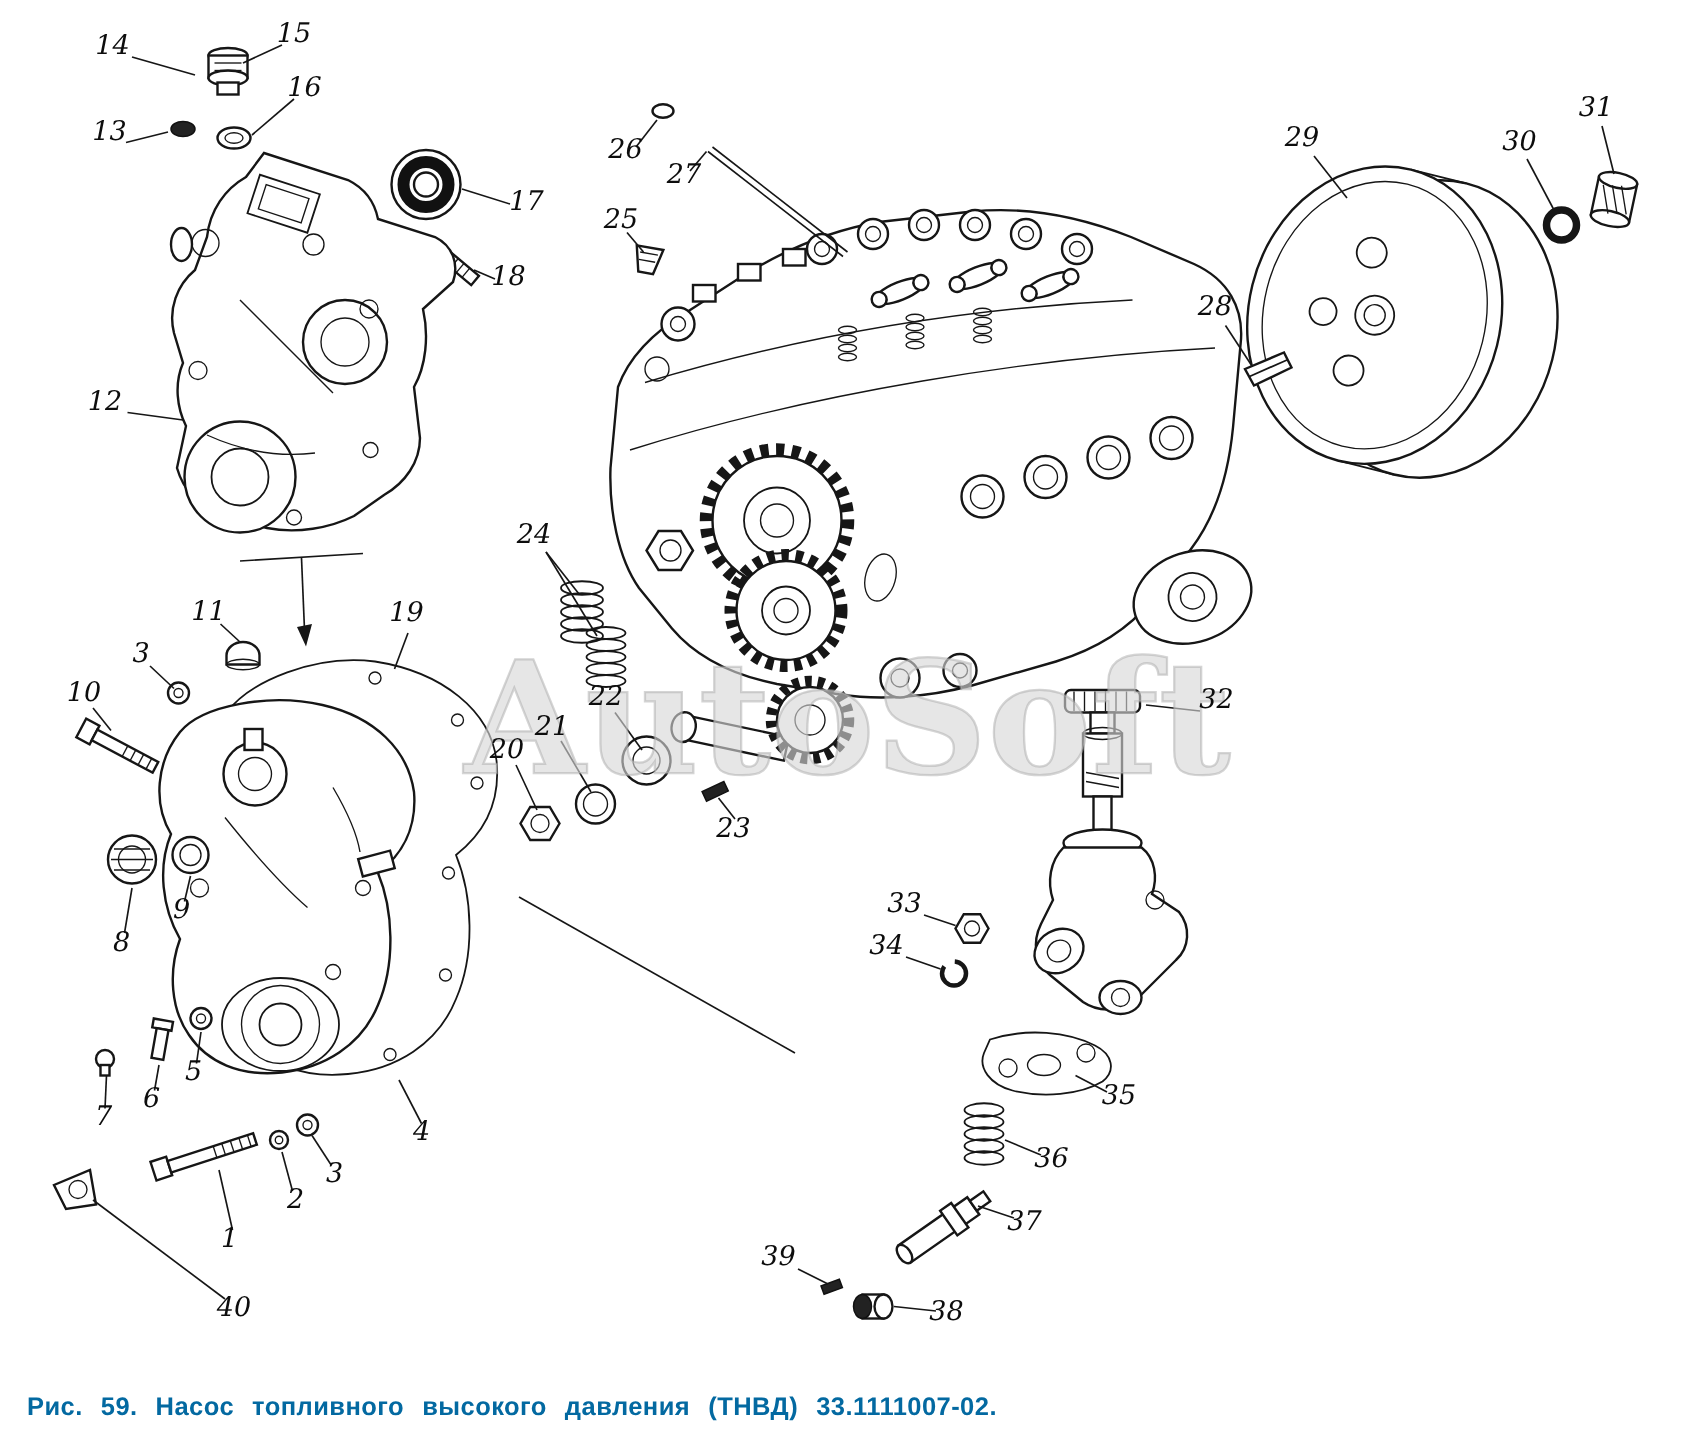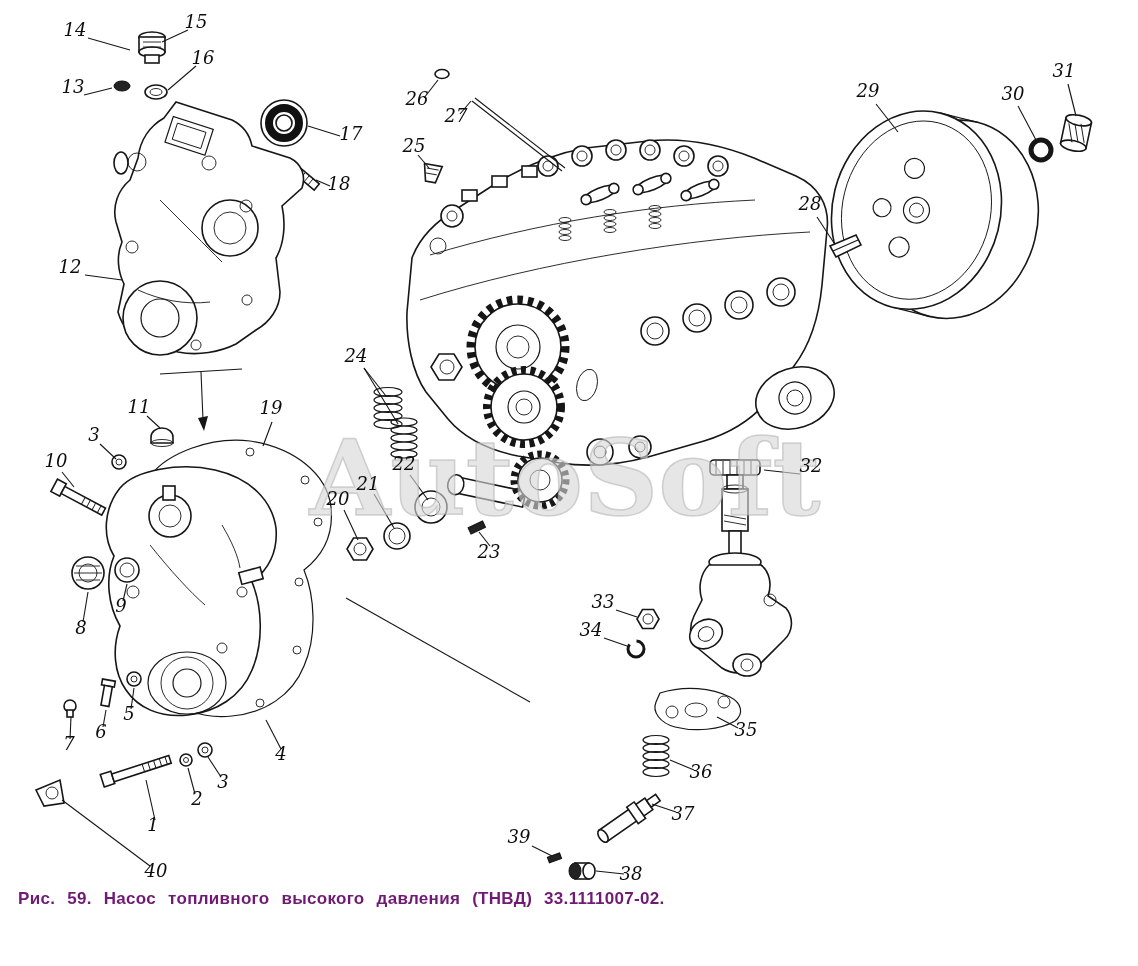--- a/index.html
+++ b/index.html
@@ -6,23 +6,23 @@
   body{width:1138px;height:966px;position:relative;overflow:hidden;
        font-family:"Liberation Sans",sans-serif;}
   svg{position:absolute;left:0;top:0;}
   .ln{stroke:#161616;stroke-width:1.2;fill:none;}
   .ln2{stroke:#161616;stroke-width:1.6;fill:#ffffff;}
   .fill{fill:#ffffff;stroke:#161616;stroke-width:1.6;}
   .thin{stroke:#161616;stroke-width:0.9;fill:none;}
   .dark{fill:#222222;stroke:#111111;stroke-width:1;}
   .lbl{font:italic 18px "DejaVu Serif",serif;fill:#0d0d0d;}
   .leader{stroke:#161616;stroke-width:1.1;}
-  #caption{position:absolute;left:18px;top:889px;width:1100px;
+  #caption{position:absolute;left:18px;top:928px;width:1100px;
      font-family:"Liberation Sans",sans-serif;font-weight:bold;font-size:17px;
-     color:#701a75;word-spacing:7px;letter-spacing:.3px;}
+     color:#0369a1;word-spacing:7px;letter-spacing:.3px;}
   .wm{font-family:"DejaVu Serif",serif;font-weight:bold;font-size:104px;
       fill:#d7d7d7;fill-opacity:.62;stroke:#ababab;stroke-opacity:.5;stroke-width:1.5;}
 </style>
 </head>
 <body>
 
 <svg width="1138" height="966" viewBox="0 0 1138 966">
 
   <g>
 

